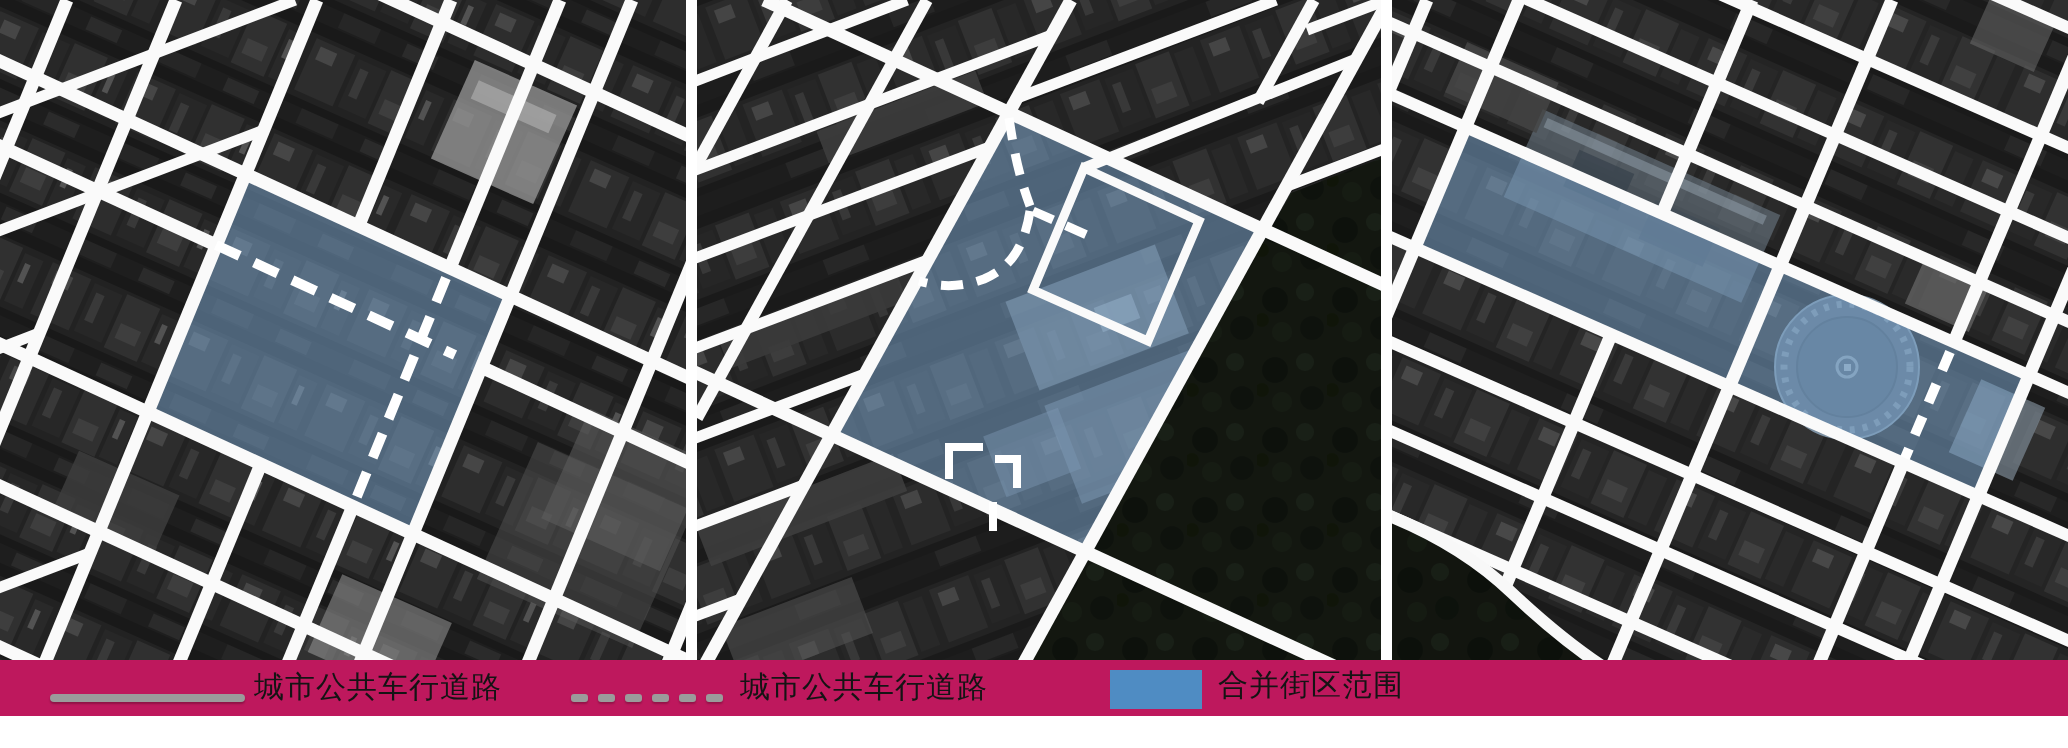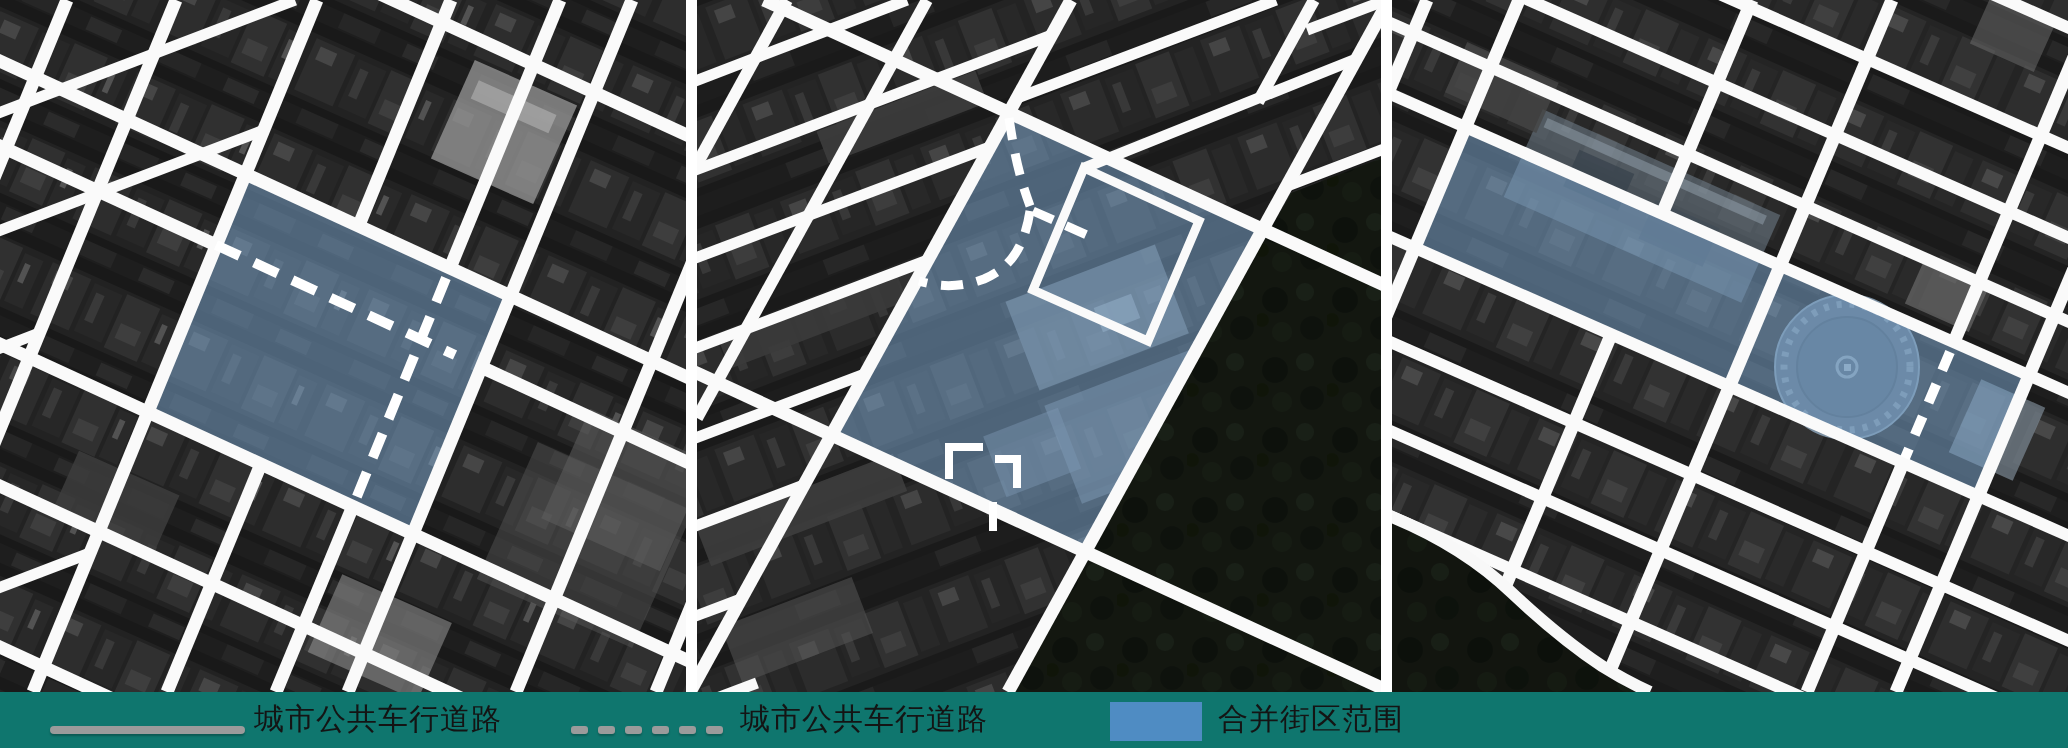--- a/index.html
+++ b/index.html
@@ -1,30 +1,30 @@
 <!DOCTYPE html>
 <html><head>
 <meta charset="utf-8">
 <style>
   html,body{margin:0;padding:0;background:#ffffff;}
   .fig{position:relative;width:2068px;height:748px;background:#ffffff;overflow:hidden;
        font-family:"Liberation Sans","DejaVu Sans",sans-serif;}
   .panels{position:absolute;left:0;top:0;display:flex;gap:11px;}
   .panel{margin:0;padding:0;background:#181818;}
   .panel svg{display:block;}
-  .legend{position:absolute;left:0;top:692px;width:2068px;height:56px;background:#0f766e;}
+  .legend{position:absolute;left:0;top:660px;width:2068px;height:56px;background:#be185d;}
   .lg-label{position:absolute;top:9px;font-size:30px;line-height:36px;color:#141414;
             letter-spacing:1px;white-space:nowrap;}
   .lg-line{position:absolute;top:34px;left:50px;width:195px;height:8px;background:#9b9b9b;
            border-radius:4px;box-shadow:0 2px 2px rgba(0,0,0,0.25);}
   .lg-dashes{position:absolute;top:34px;left:571px;width:160px;height:8px;display:flex;gap:10px;}
   .lg-dashes i{display:block;width:17px;height:8px;background:#9b9b9b;border-radius:3px;
                box-shadow:0 2px 2px rgba(0,0,0,0.22);}
   .lg-rect{position:absolute;top:10px;left:1110px;width:92px;height:39px;background:#4f8cc3;}
-  .lab1{left:254px;} .lab2{left:740px;} .lab3{left:1218px;}
+  .lab1{left:254px;} .lab2{left:740px;} .lab3{left:1218px;font-family:Liberation Mono, monospace;}
 </style>
 </head>
 <body>
 
 <div class="fig">
   <div class="panels">
 
     <figure class="panel">
       <svg width="686" height="692" viewBox="0 0 686 692">
         <defs>

